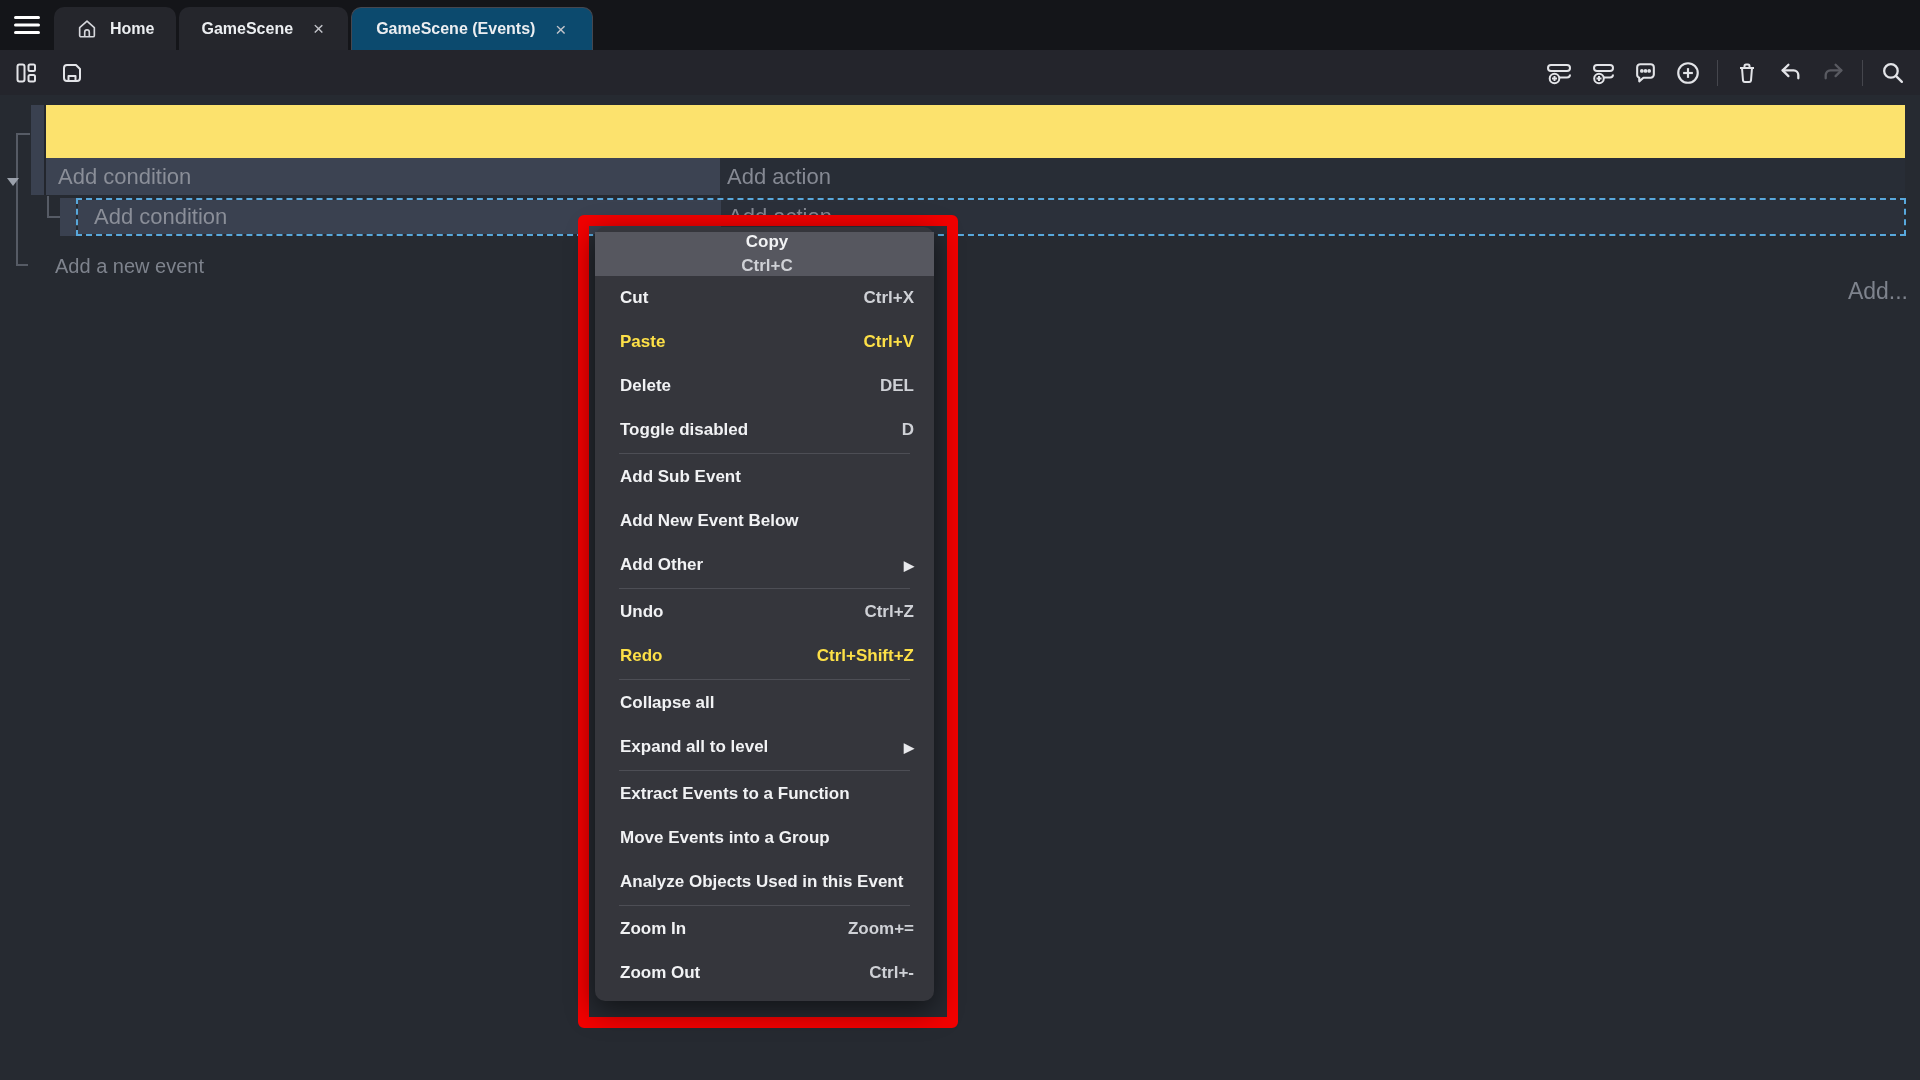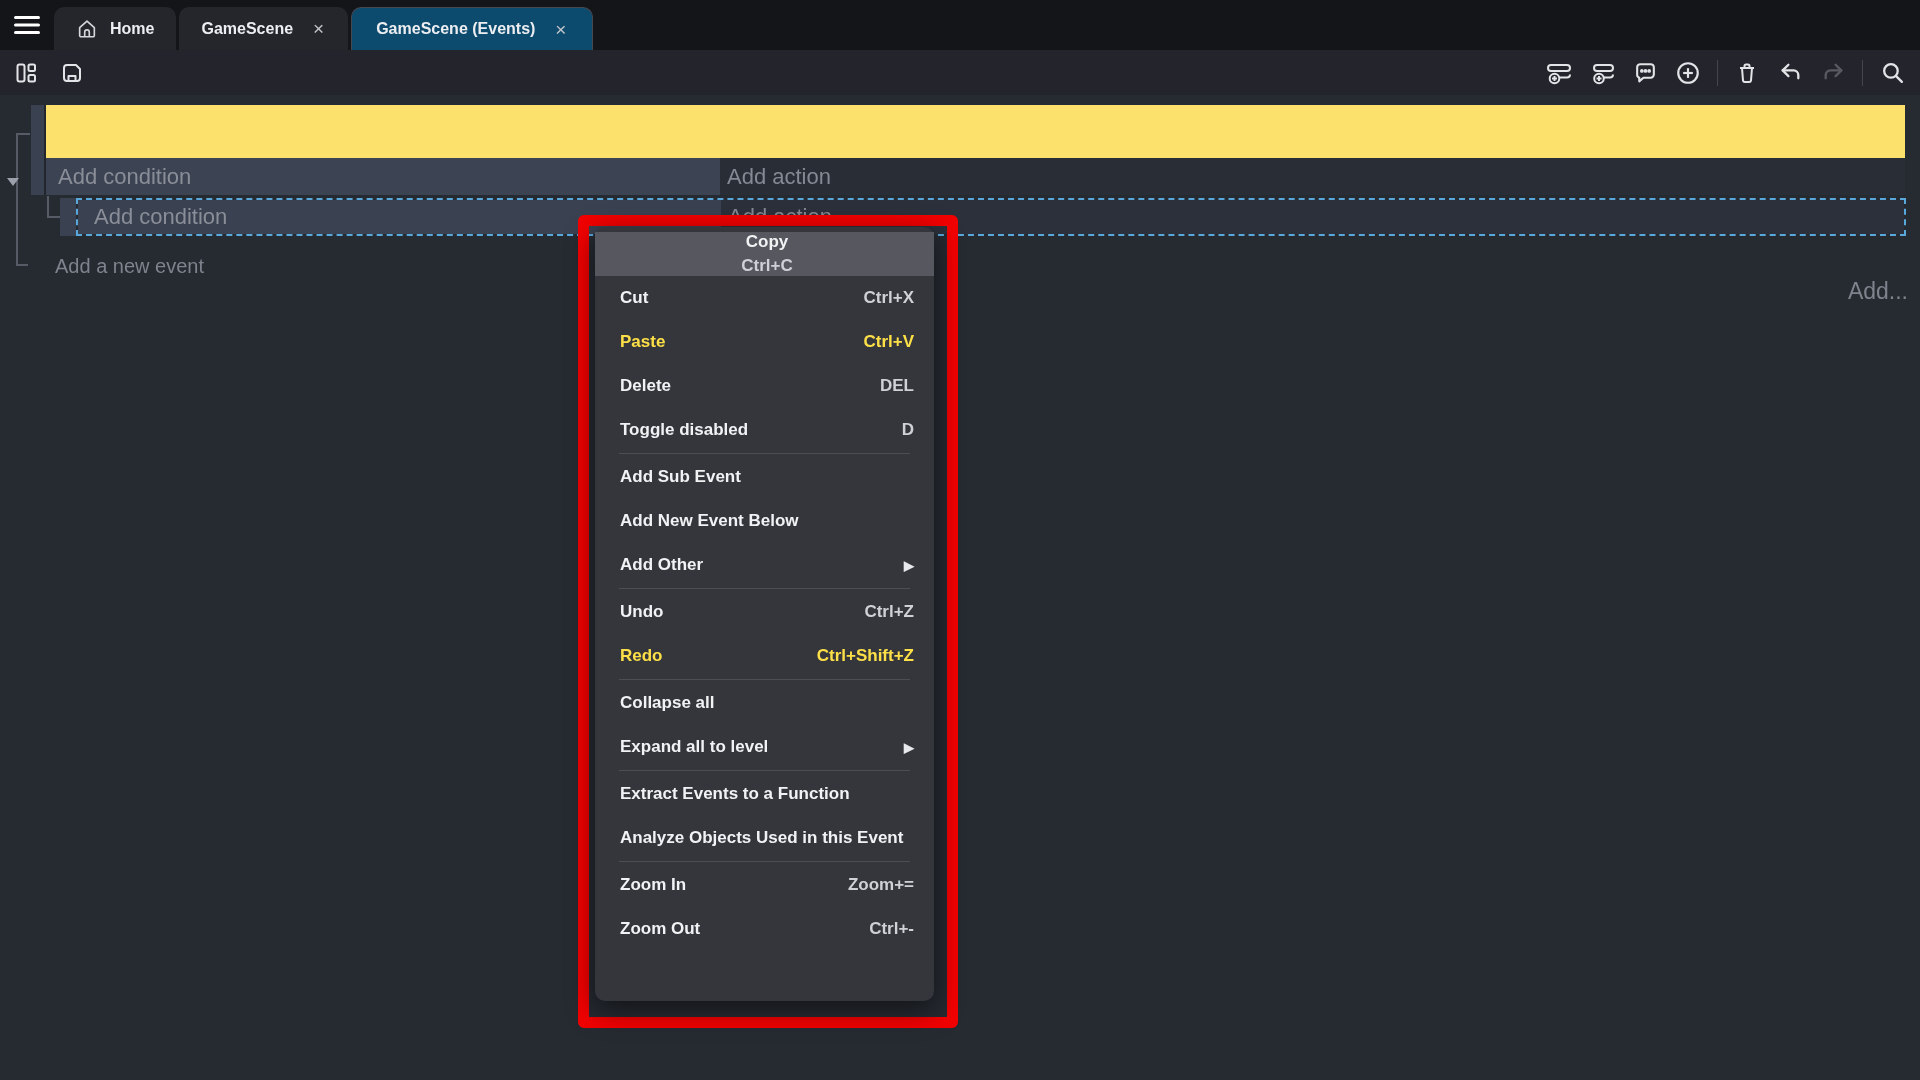--- a/index.html
+++ b/index.html
@@ -270,20 +270,23 @@
     </div>
     <div class="mi">
       <span class="mi-label">Expand all to level</span>
       <span class="mi-arrow">▶</span>
     </div>
     <div class="msep"></div>
     <div class="mi">
       <span class="mi-label">Extract Events to a Function</span>
     </div>
     <div class="mi">
+      <span class="mi-label">Move Events into a Group</span>
+    </div>
+    <div class="mi">
       <span class="mi-label">Analyze Objects Used in this Event</span>
     </div>
     <div class="msep"></div>
     <div class="mi">
       <span class="mi-label">Zoom In</span>
       <span class="mi-short">Zoom+=</span>
     </div>
     <div class="mi">
       <span class="mi-label">Zoom Out</span>
       <span class="mi-short">Ctrl+-</span>

